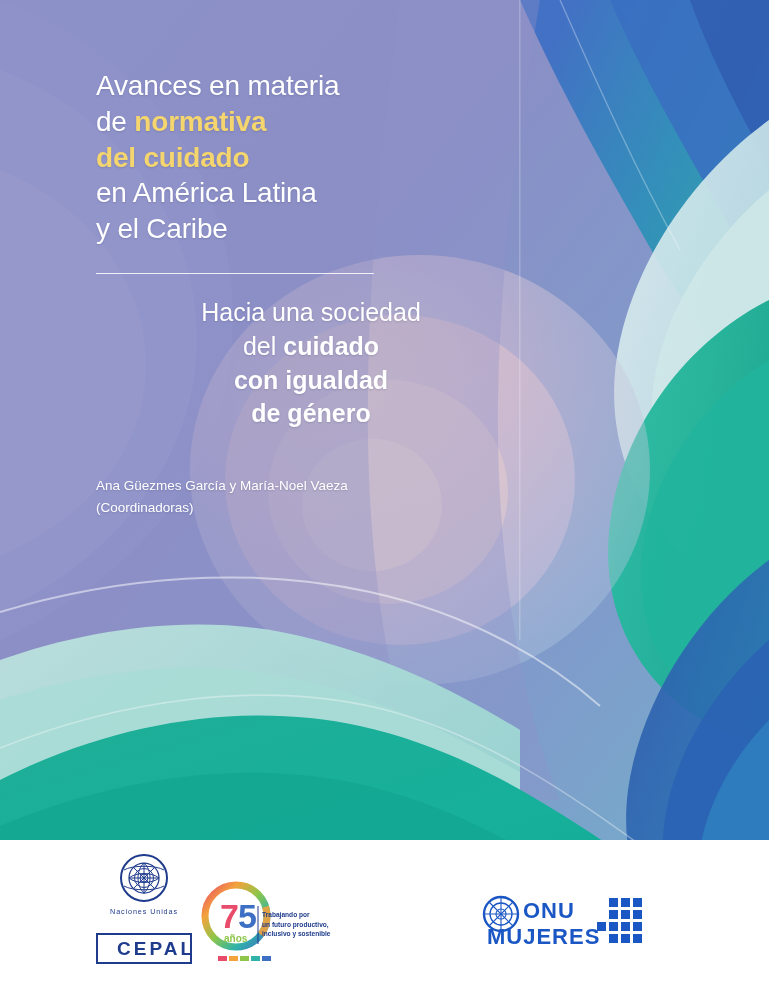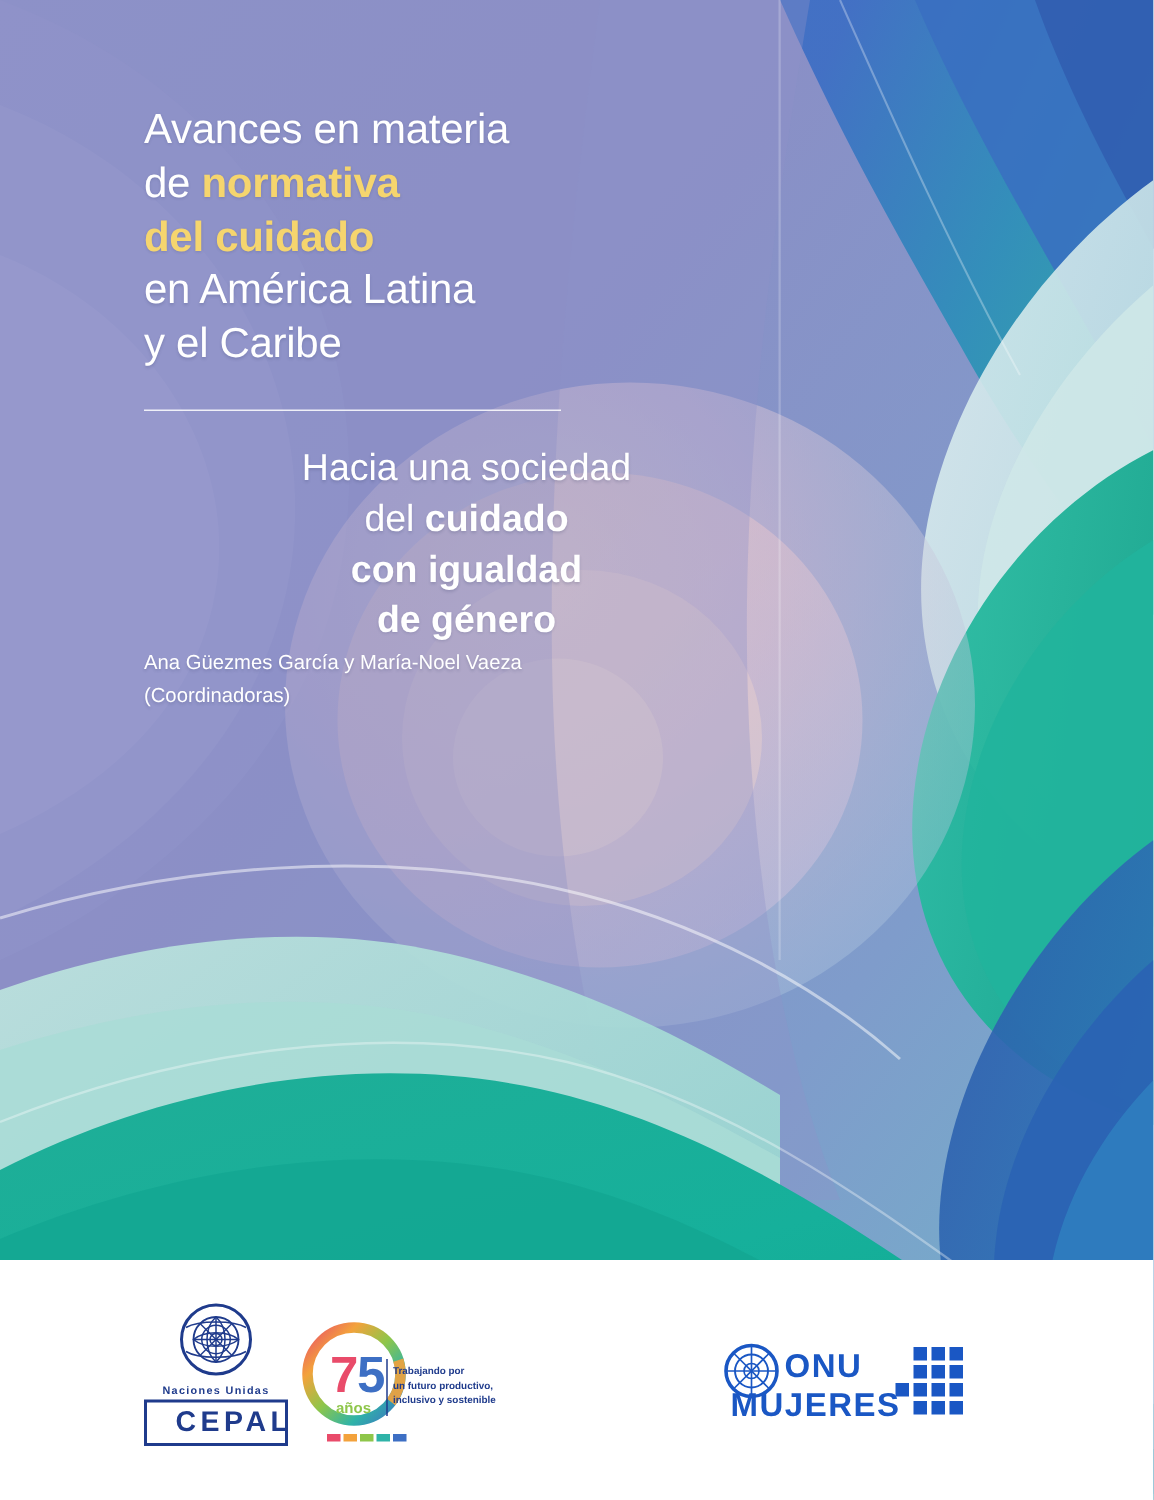--- a/index.html
+++ b/index.html
@@ -71,20 +71,21 @@
     line-height: 1.35;
     margin: 0;
     font-weight: 400;
     text-shadow: 0 1px 2px rgba(40,50,90,0.18);
     text-align: center;
   }
   .subtitle .b {
     font-weight: 700;
   }
   .authors {
+    margin-top: 44px;
     color: #ffffff;
     font-size: 13.5px;
     line-height: 1.6;
     text-shadow: 0 1px 2px rgba(40,50,90,0.2);
   }
   .authors .role {
     font-weight: 400;
   }
   
   .logos {
@@ -105,22 +106,22 @@
   .cepal .un-emblem {
     width: 50px;
     height: 50px;
     margin: 0 auto 4px auto;
     display: block;
   }
   .cepal .un-words {
     font-size: 7.2px;
     letter-spacing: 0.9px;
     color: #1f3b8c;
-    font-weight: 700;
-    margin-bottom: 2px;
+    font-weight: 400;
+    margin-bottom: 17px;
     white-space: nowrap;
   }
   .cepal .cepal-box {
     border: 2px solid #1f3b8c;
     color: #1f3b8c;
     font-size: 19px;
     font-weight: 700;
     letter-spacing: 3px;
     padding: 4px 2px 4px 19px;
     line-height: 1;

